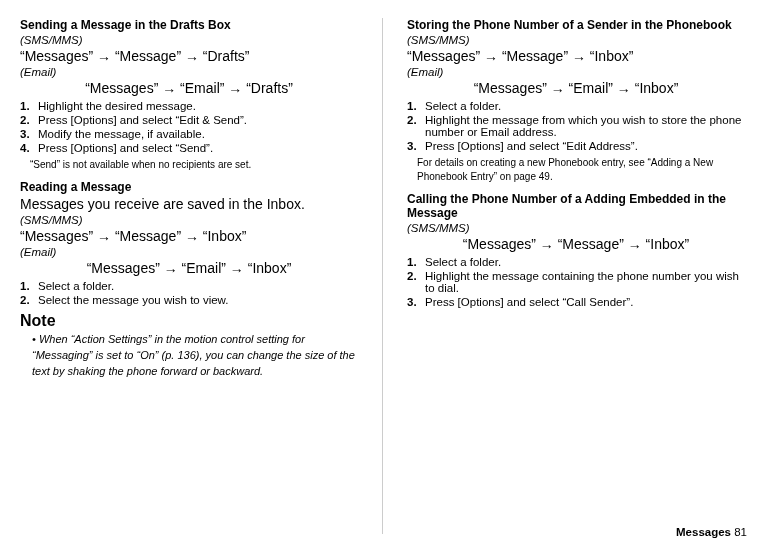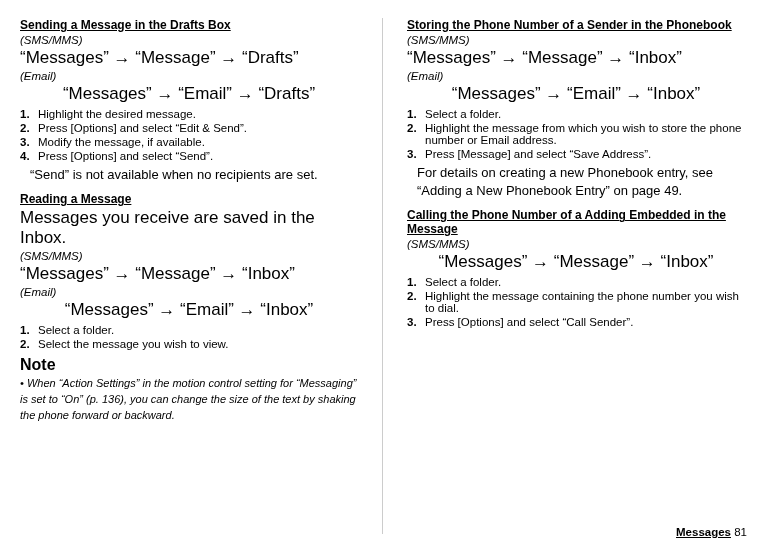--- a/index.html
+++ b/index.html
@@ -39,31 +39,30 @@
     .divider {
       width: 1px;
       background: #cccccc;
       margin: 0 4px;
     }
 
     .section-heading {
       font-weight: bold;
       font-size: 12px;
       margin-bottom: 2px;
-      text-decoration: underline;
     }
 
     .section-subheading {
       font-style: italic;
       font-size: 11.5px;
       margin-bottom: 1px;
     }
 
     .section-body {
-      font-size: 17px;
+      font-size: 14px;
       margin-bottom: 6px;
     }
 
     .numbered-list {
       padding-left: 0;
       margin-left: 0;
       list-style: none;
       margin-bottom: 4px;
     }
 
@@ -86,41 +85,41 @@
     .note-heading {
       font-weight: bold;
       font-size: 16px;
       margin-bottom: 2px;
     }
 
     .note-text {
       font-style: italic;
       font-size: 11px;
       line-height: 1.45;
+      margin-left: 12px;
     }
 
     .indent-text {
       margin-left: 10px;
-      font-size: 13px;
+      font-size: 10px;
       line-height: 1.4;
       margin-top: 1px;
       margin-bottom: 3px;
     }
 
     .page-footer {
       position: absolute;
       bottom: 14px;
       right: 18px;
       font-size: 11.5px;
       color: #000;
     }
 
     .footer-bold {
       font-weight: bold;
-      text-decoration: underline;
     }
 
     .mb2 { margin-bottom: 2px; }
     .mb4 { margin-bottom: 4px; text-align: center; }
     .mb6 { margin-bottom: 6px; }
     .mb8 { margin-bottom: 8px; }
   </style>
 </head>
 <body>
 
@@ -195,21 +194,21 @@
         <li>
           <span class="num">1.</span>
           <span>Select a folder.</span>
         </li>
         <li>
           <span class="num">2.</span>
           <span>Highlight the message from which you wish to store the phone number or Email address.</span>
         </li>
         <li>
           <span class="num">3.</span>
-          <span>Press [Message] and select “Save Address”.</span>
+          <span>Press [Options] and select “Edit Address”.</span>
         </li>
       </ol>
       <div class="indent-text">For details on creating a new Phonebook entry, see “Adding a New Phonebook Entry” on page 49.</div>
     </div>
 
     <div>
       <div class="section-heading">Calling the Phone Number of a Adding Embedded in the Message</div>
       <div class="section-subheading mb2">(SMS/MMS)</div>
       <div class="section-body mb4">“Messages” → “Message” → “Inbox”</div>
       <ol class="numbered-list">

